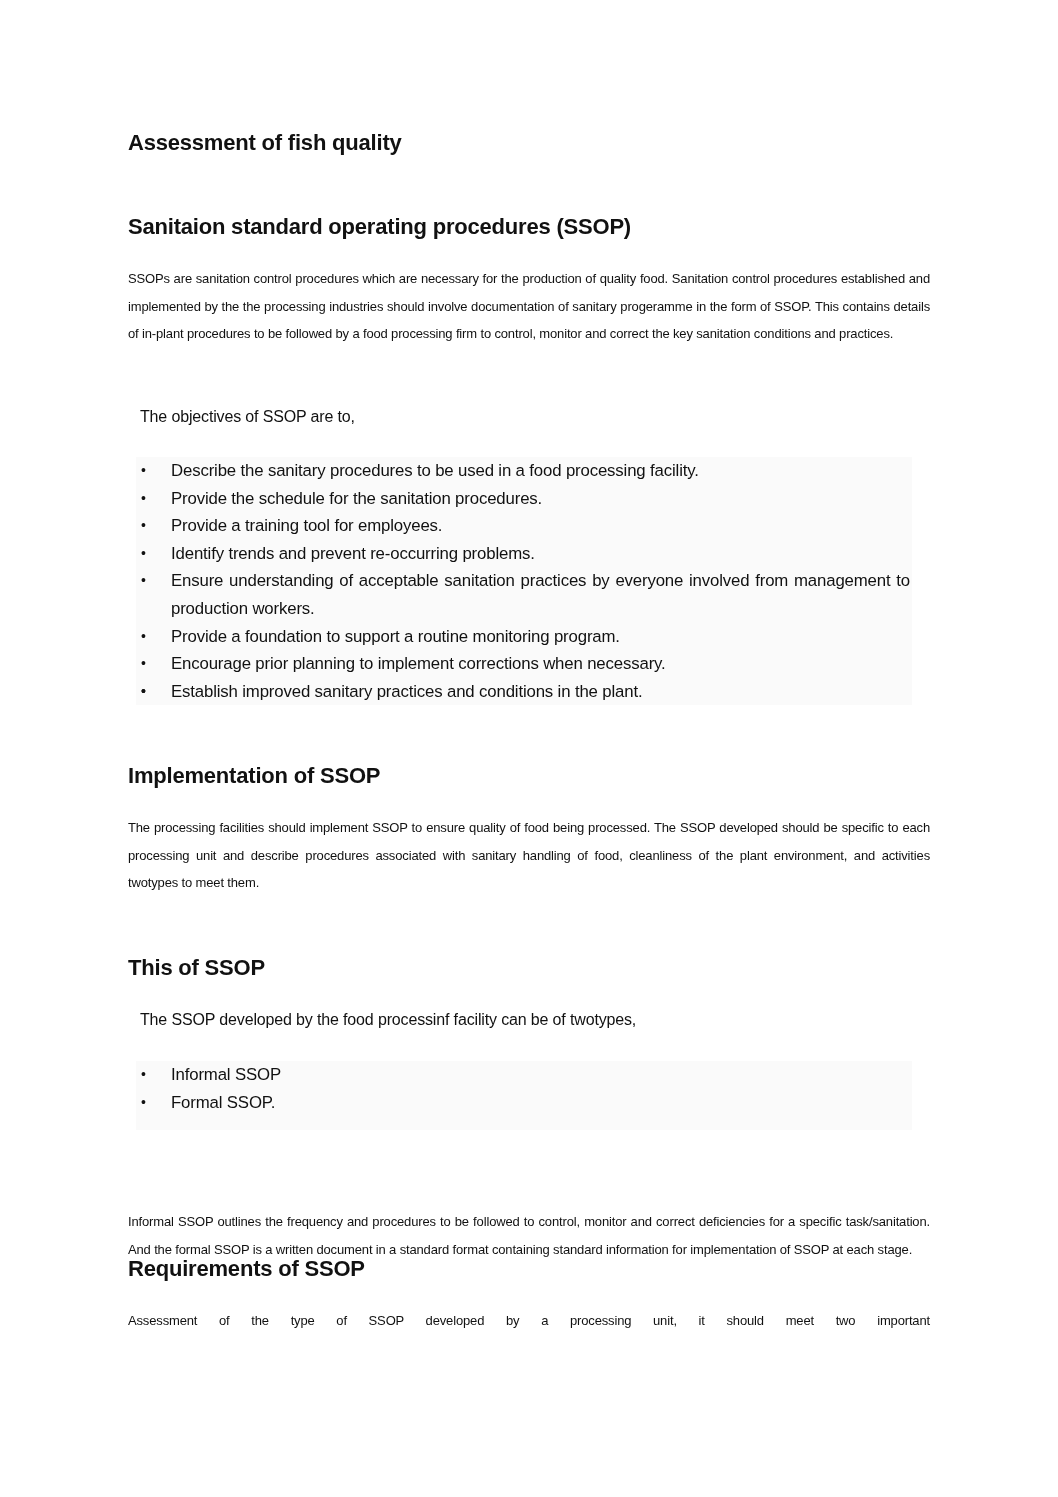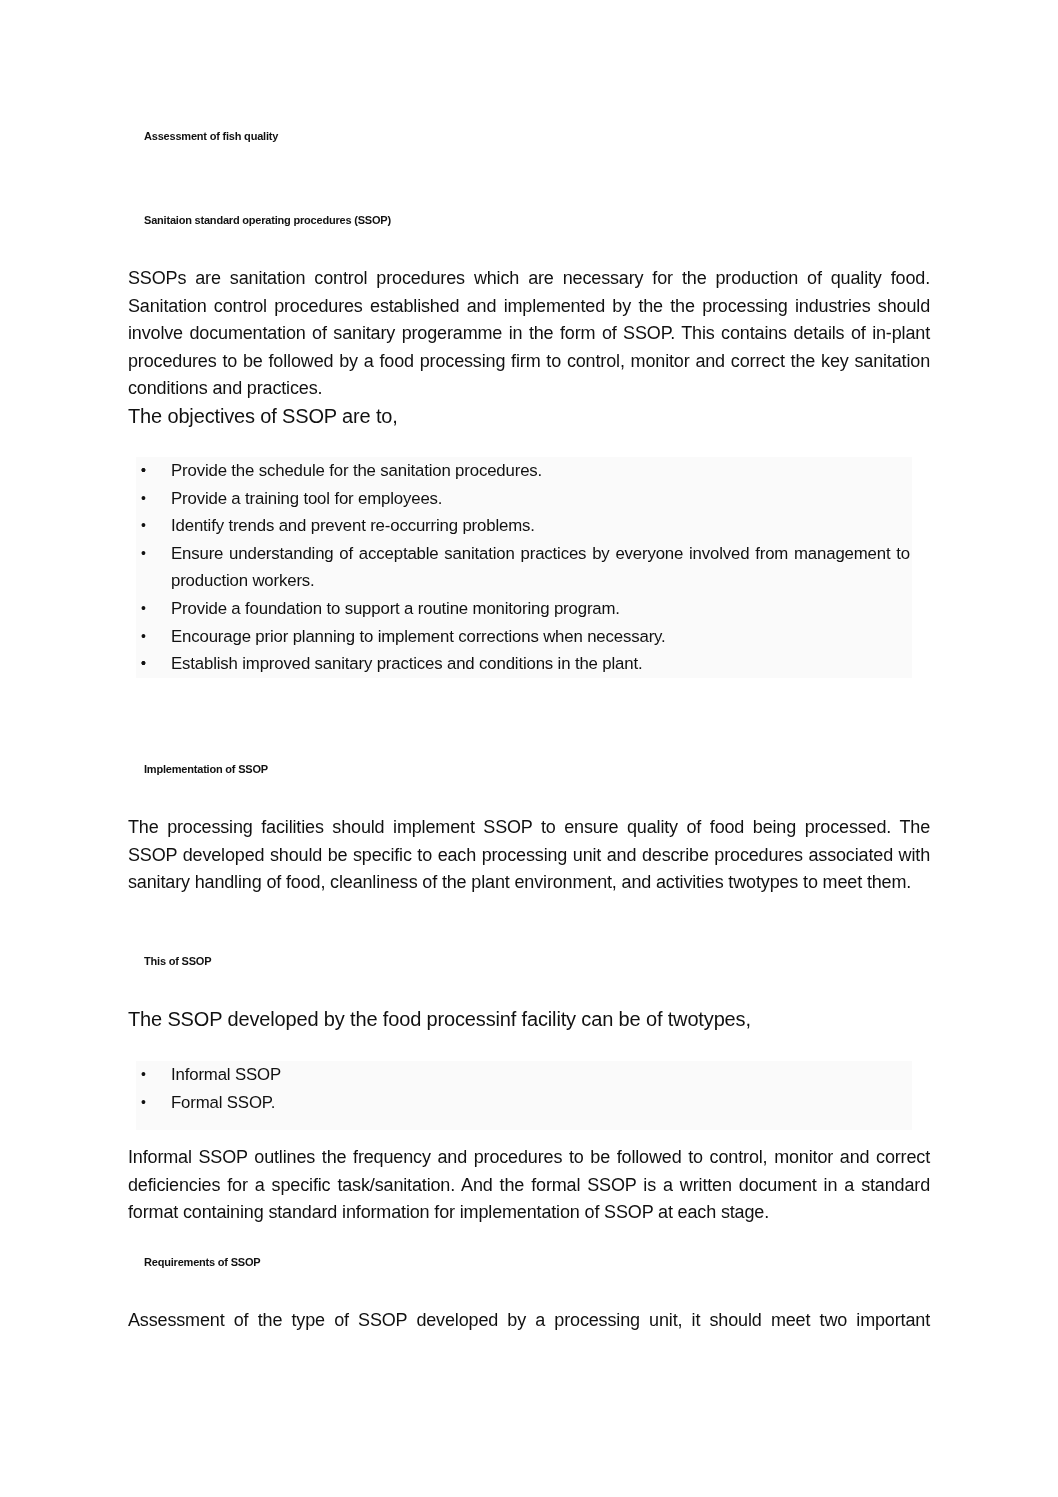--- a/index.html
+++ b/index.html
@@ -2,28 +2,28 @@
 <html><head>
   <meta charset="utf-8">
   <style>
     html, body { margin: 0; padding: 0; background: #ffffff; }
     body {
       width: 1058px; height: 1497px; position: relative; overflow: hidden;
       font-family: "Liberation Sans", sans-serif; color: #111;
     }
     .page { position: absolute; left: 128px; top: 0; width: 802px; }
     .h {
-      position: absolute; left: 16px; font-weight: bold; font-size: 11px;
+      position: absolute; left: 0; font-weight: bold; font-size: 22px;
       letter-spacing: -0.2px; white-space: nowrap;
     }
     .para {
-      position: absolute; left: 0; width: 802px; font-size: 18px;
+      position: absolute; left: 0; width: 802px; font-size: 13px;
       line-height: 27.6px; text-align: justify; letter-spacing: -0.15px;
     }
-    .plain { position: absolute; left: 0; font-size: 20px; line-height: 27.6px; letter-spacing: -0.15px; white-space: nowrap; }
+    .plain { position: absolute; left: 12px; font-size: 16px; line-height: 27.6px; letter-spacing: -0.15px; white-space: nowrap; }
     .list {
       position: absolute; left: 8px; width: 776px; background: #fafafa;
       margin: 0; padding: 0; list-style: none;
     }
     .list li {
       position: relative; padding-left: 35px; font-size: 16.8px; line-height: 27.6px;
       text-align: justify; letter-spacing: -0.15px; padding-right: 2px;
     }
     .list li .bullet {
       position: absolute; left: 5px; top: 0; font-size: 14px;
@@ -33,21 +33,21 @@
 <body>
 
 <div class="page">
   <div class="h" style="top:130px">Assessment of fish quality</div>
 
   <div class="h" style="top:214px">Sanitaion standard operating procedures (SSOP)</div>
   <div class="para" style="top:265px">SSOPs are sanitation control procedures which are necessary for the production of quality food. Sanitation control procedures established and implemented by the the processing industries should involve documentation of sanitary progeramme in the form of SSOP. This contains details of in-plant procedures to be followed by a food processing firm to control, monitor and correct the key sanitation conditions and practices.</div>
   <div class="plain" style="top:403px">The objectives of SSOP are to,</div>
 
   <ul class="list" style="top:457px">
-    <li><span class="bullet">•</span></li>
+    <li><span class="bullet">•</span><span>Describe the sanitary procedures to be used in a food processing facility.</span></li>
     <li><span class="bullet">•</span><span>Provide the schedule for the sanitation procedures.</span></li>
     <li><span class="bullet">•</span><span>Provide a training tool for employees.</span></li>
     <li><span class="bullet">•</span><span>Identify trends and prevent re-occurring problems.</span></li>
     <li><span class="bullet">•</span><span>Ensure understanding of acceptable sanitation practices by everyone involved from management to production workers.</span></li>
     <li><span class="bullet">•</span><span>Provide a foundation to support a routine monitoring program.</span></li>
     <li><span class="bullet">•</span><span>Encourage prior planning to implement corrections when necessary.</span></li>
     <li><span class="bullet">•</span></li>
     <li><span class="bullet">•</span><span>Establish improved sanitary practices and conditions in the plant.</span></li>
   </ul>
 
@@ -55,17 +55,17 @@
   <div class="para" style="top:814px">The processing facilities should implement SSOP to ensure quality of food being processed. The SSOP developed should be specific to each processing unit and describe procedures associated with sanitary handling of food, cleanliness of the plant environment, and activities twotypes to meet them.</div>
 
   <div class="h" style="top:955px">This of SSOP</div>
   <div class="plain" style="top:1006px">The SSOP developed by the food processinf facility can be of twotypes,</div>
 
   <ul class="list" style="top:1061px;padding-bottom:14px">
     <li><span class="bullet">•</span><span>Informal SSOP</span></li>
     <li><span class="bullet">•</span><span>Formal SSOP.</span></li>
   </ul>
 
-  <div class="para" style="top:1144px">Informal SSOP outlines the frequency and procedures to be followed to control, monitor and correct deficiencies for a specific task/sanitation. And the formal SSOP is a written document in a standard format containing standard information for implementation of SSOP at each stage.</div>
+  <div class="para" style="top:1208px">Informal SSOP outlines the frequency and procedures to be followed to control, monitor and correct deficiencies for a specific task/sanitation. And the formal SSOP is a written document in a standard format containing standard information for implementation of SSOP at each stage.</div>
 
   <div class="h" style="top:1256px">Requirements of SSOP</div>
   <div class="para" style="top:1307px;text-align-last:justify">Assessment of the type of SSOP developed by a processing unit, it should meet two important</div>
 </div>
 
 </body></html>

